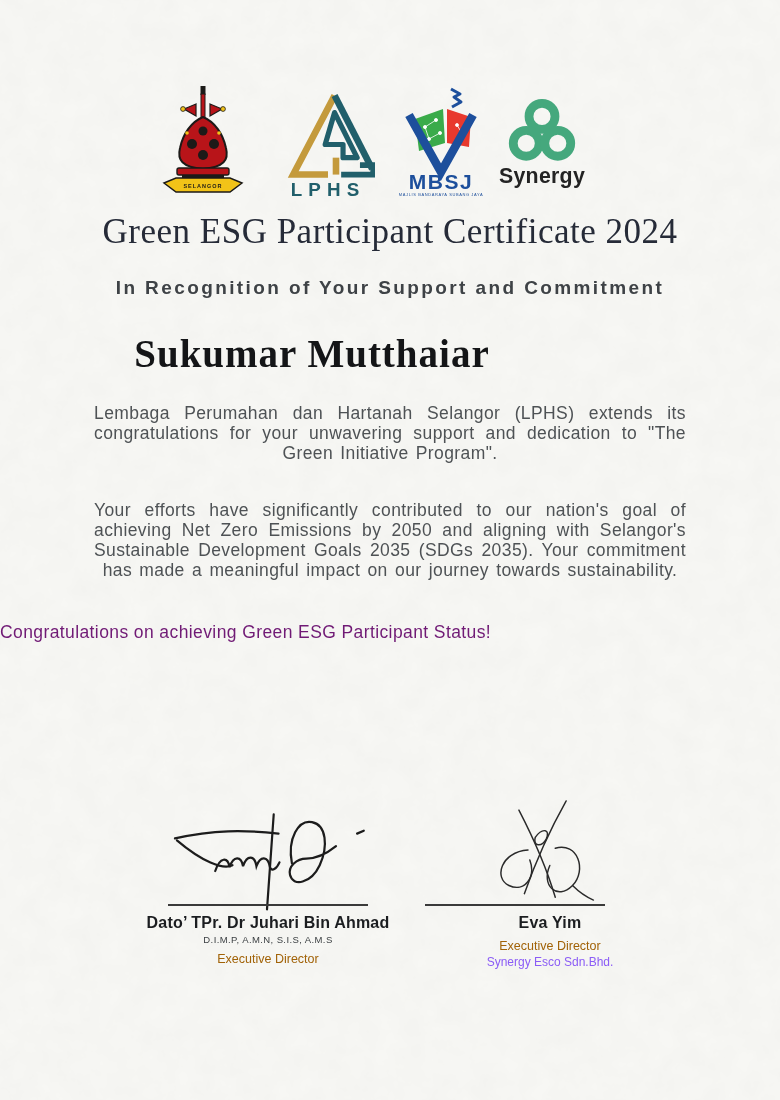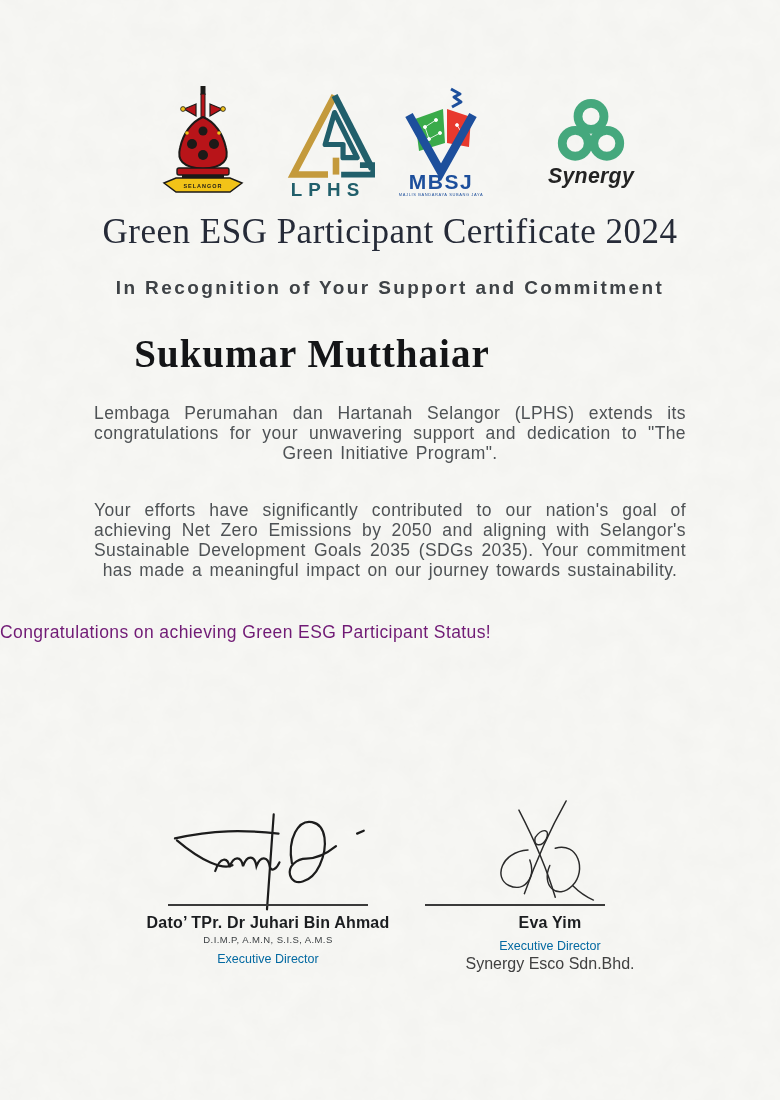--- a/index.html
+++ b/index.html
@@ -14,21 +14,21 @@
     position:absolute; inset:0; width:780px; height:1100px;
     pointer-events:none;
   }
 
   
   .logo { position:absolute; }
   .logo svg { display:block; }
   .logo-crest   { left:158px; top:84px;  width:90px;  height:115px; }
   .logo-lphs    { left:281px; top:88px;  width:94px;  height:113px; }
   .logo-mbsj    { left:399px; top:85px;  width:84px;  height:115px; }
-  .logo-synergy { left:540px; top:90px;  width:102px; height:101px;font-style:italic; }
+  .logo-synergy { left:491px; top:90px;  width:102px; height:101px; }
 
   
   .title {
     position:absolute; top:212px; left:0; width:780px;
     text-align:center; font-family:"Liberation Serif", serif;
     font-size:35px; letter-spacing:0.5px; color:#262b38; font-weight:400;
   }
   .subtitle {
     position:absolute; top:277px; left:0; width:780px;
     text-align:center; font-size:19px; font-weight:600;
@@ -59,22 +59,22 @@
   .sig-draw-right { left:448px; top:788px; width:200px; height:125px; }
   .sig-line { position:absolute; border-top:2px solid #3a3a3a; height:0; }
   .sig-line-left  { left:168px; top:904px; width:200px; }
   .sig-line-right { left:425px; top:904px; width:180px; }
 
   .sig-text { position:absolute; text-align:center; }
   .sig-text-left  { left:98px;  top:914px; width:340px; }
   .sig-text-right { left:420px; top:914px; width:260px; }
   .sig-name { font-size:16px; font-weight:700; color:#1b1d20; letter-spacing:0.2px;text-align:center; }
   .sig-honorifics { font-size:9.5px; color:#3c4043; letter-spacing:0.4px; margin-top:2px; }
-  .sig-role { font-size:12.5px; color:#0369a1; margin-top:7px; }
-  .sig-org  { font-size:16px; color:#404040; margin-top:2px; }
+  .sig-role { font-size:12.5px; color:#a16207; margin-top:7px; }
+  .sig-org  { font-size:12px; color:#8b5cf6; margin-top:2px; }
 </style>
 </head>
 <body>
 
 <div class="page">
 
   <svg class="paper-texture" width="780" height="1100">
     <filter id="paperNoise">
       <feTurbulence type="fractalNoise" baseFrequency="0.04" numOctaves="4" seed="7" result="n"></feTurbulence>
       <feColorMatrix in="n" type="matrix" values="0 0 0 0 0.42  0 0 0 0 0.42  0 0 0 0 0.40  0 0 0 0.07 0"></feColorMatrix>

